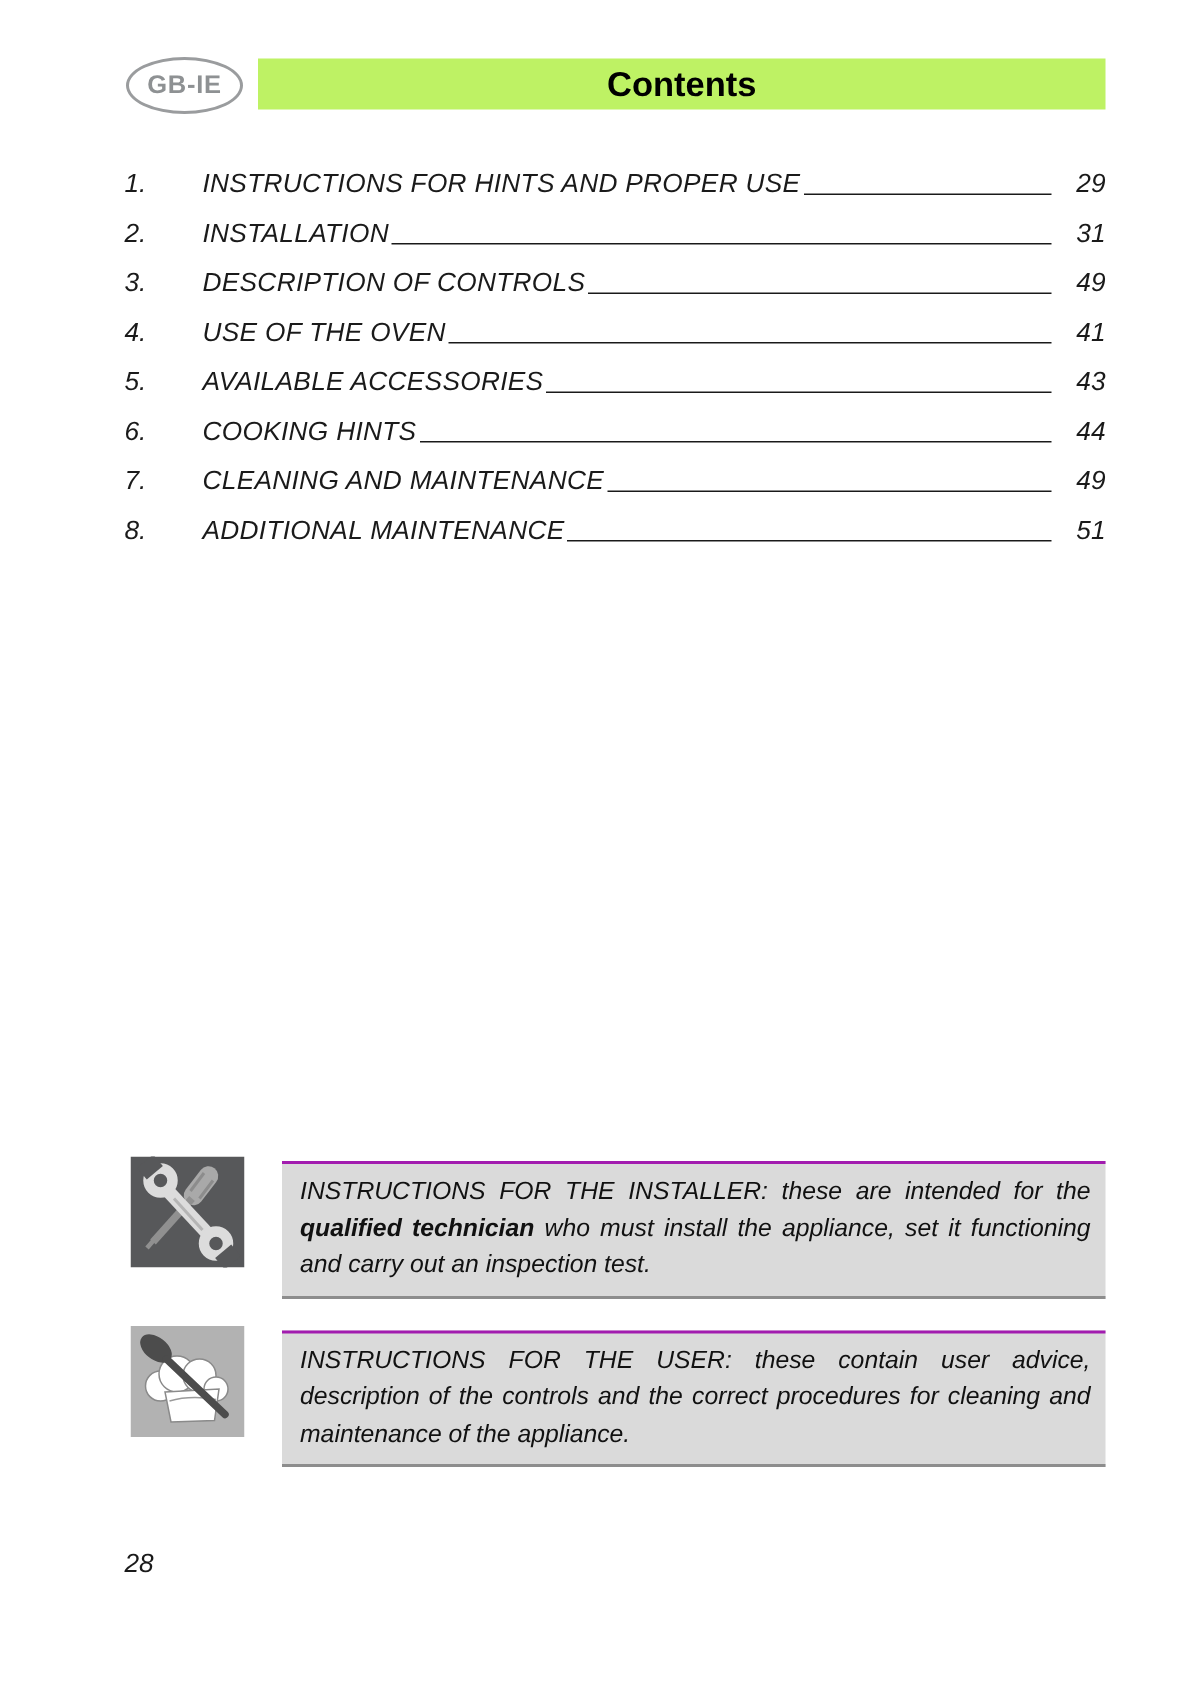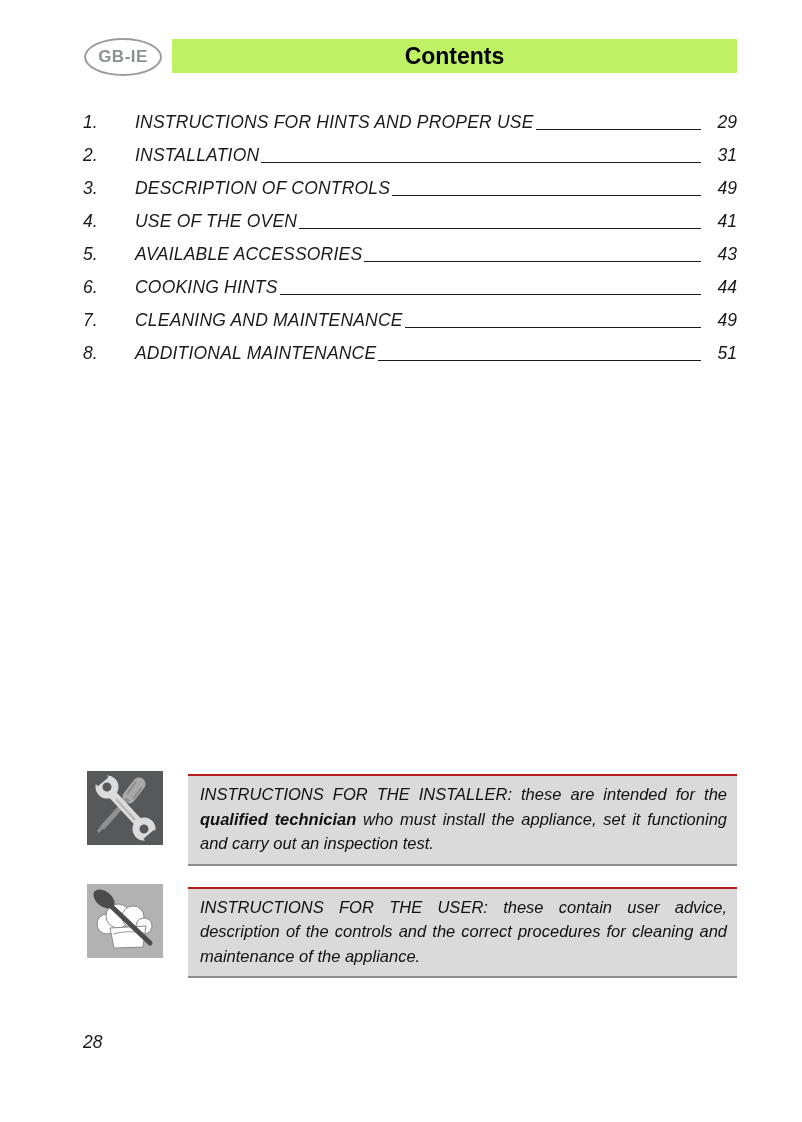--- a/index.html
+++ b/index.html
@@ -82,21 +82,21 @@
   .notice-icon {
     flex: 0 0 76px;
     width: 76px; height: 74px;
   }
   .notice-icon svg { display: block; width: 76px; height: 74px; }
   .notice-box {
     flex: 1 1 auto;
     margin-left: 25px;
     margin-top: 3px;
     background: #dadada;
-    border-top: 2px solid #b91c1c;
+    border-top: 2px solid #a21caf;
     border-bottom: 2px solid #8d8d8d;
     padding: 6px 10px 8px 12px;
     font-style: italic;
     font-size: 16.5px;
     line-height: 24.5px;
     text-align: justify;
     color: #111;
   }
   .notice-box b { font-weight: bold; }
 

